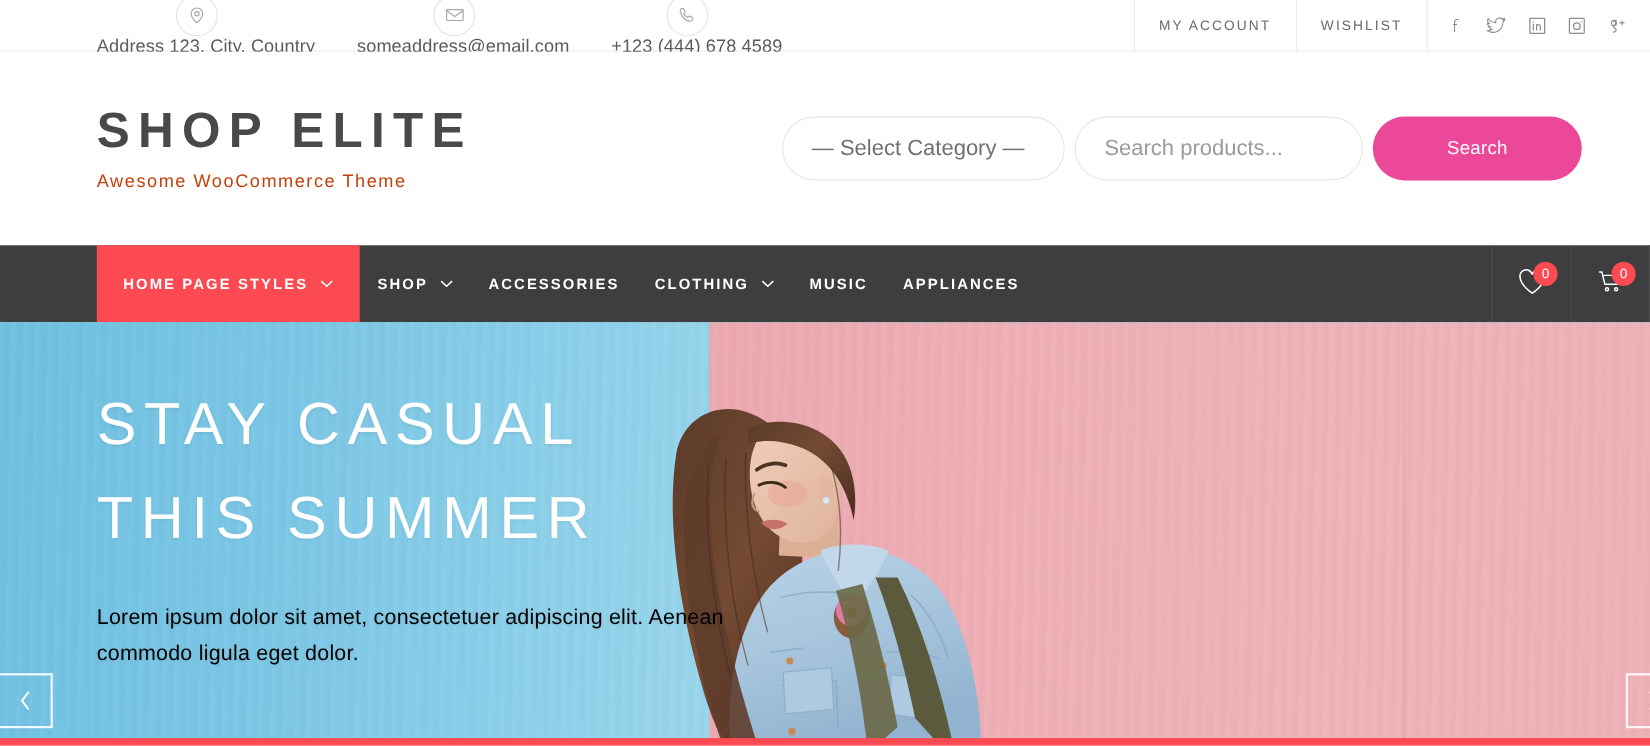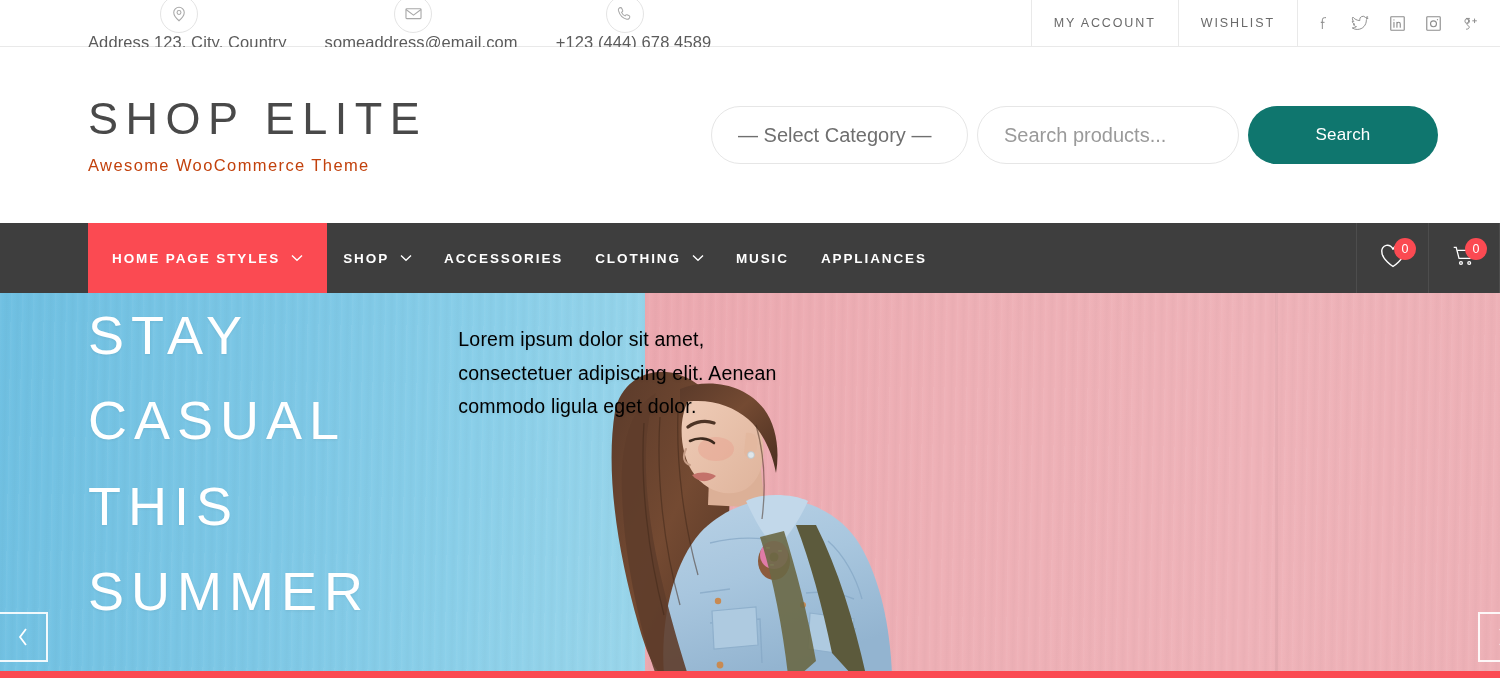--- a/index.html
+++ b/index.html
@@ -74,21 +74,21 @@
     height: 176px;
     background: #ffffff;
     display: flex;
     align-items: center;
     padding: 0 62px 0 88px;
     position: relative;
   }
   .brand { flex: none; }
   .brand-title {
     font-size: 45px;
-    font-weight: 400;
+    font-weight: 700;
     letter-spacing: 7.5px;
     color: #494949;
     line-height: 1.05;
     white-space: nowrap;
   }
   .brand-tagline {
     margin-top: 13px;
     font-size: 16.5px;
     letter-spacing: 1.4px;
     color: #c2410c;
@@ -116,21 +116,21 @@
   .search-input {
     width: 262px;
     outline: none;
   }
   .search-input::placeholder { color: #9a9a9a; opacity: 1; }
   .search-btn {
     height: 58px;
     width: 190px;
     border: none;
     border-radius: 29px;
-    background: #0f766e;
+    background: #ec4899;
     color: #ffffff;
     font-size: 17px;
     font-family: "Liberation Sans", sans-serif;
     cursor: pointer;
     letter-spacing: 0.2px;
   }
 
   
   .nav {
     height: 70px;
@@ -204,21 +204,21 @@
     background:
       repeating-linear-gradient(91deg, rgba(255,255,255,0.05) 0px, rgba(255,255,255,0.0) 3px, rgba(0,0,0,0.018) 7px, rgba(255,255,255,0.0) 11px);
     opacity: 0.9;
   }
 
   
   .model { position: absolute; left: 560px; bottom: 0; width: 470px; height: 382px; }
   .hero-text {
     position: absolute;
     left: 88px; top: 0; bottom: 12px;
-    display: flex; flex-direction: row; justify-content: center;
+    display: flex; flex-direction: column; justify-content: center;
     z-index: 4;
     width: 700px;
     pointer-events: none;
   }
   .hero-title {
     color: #ffffff;
     font-size: 54px;
     font-weight: 300;
     letter-spacing: 7px;
     line-height: 1.58;

